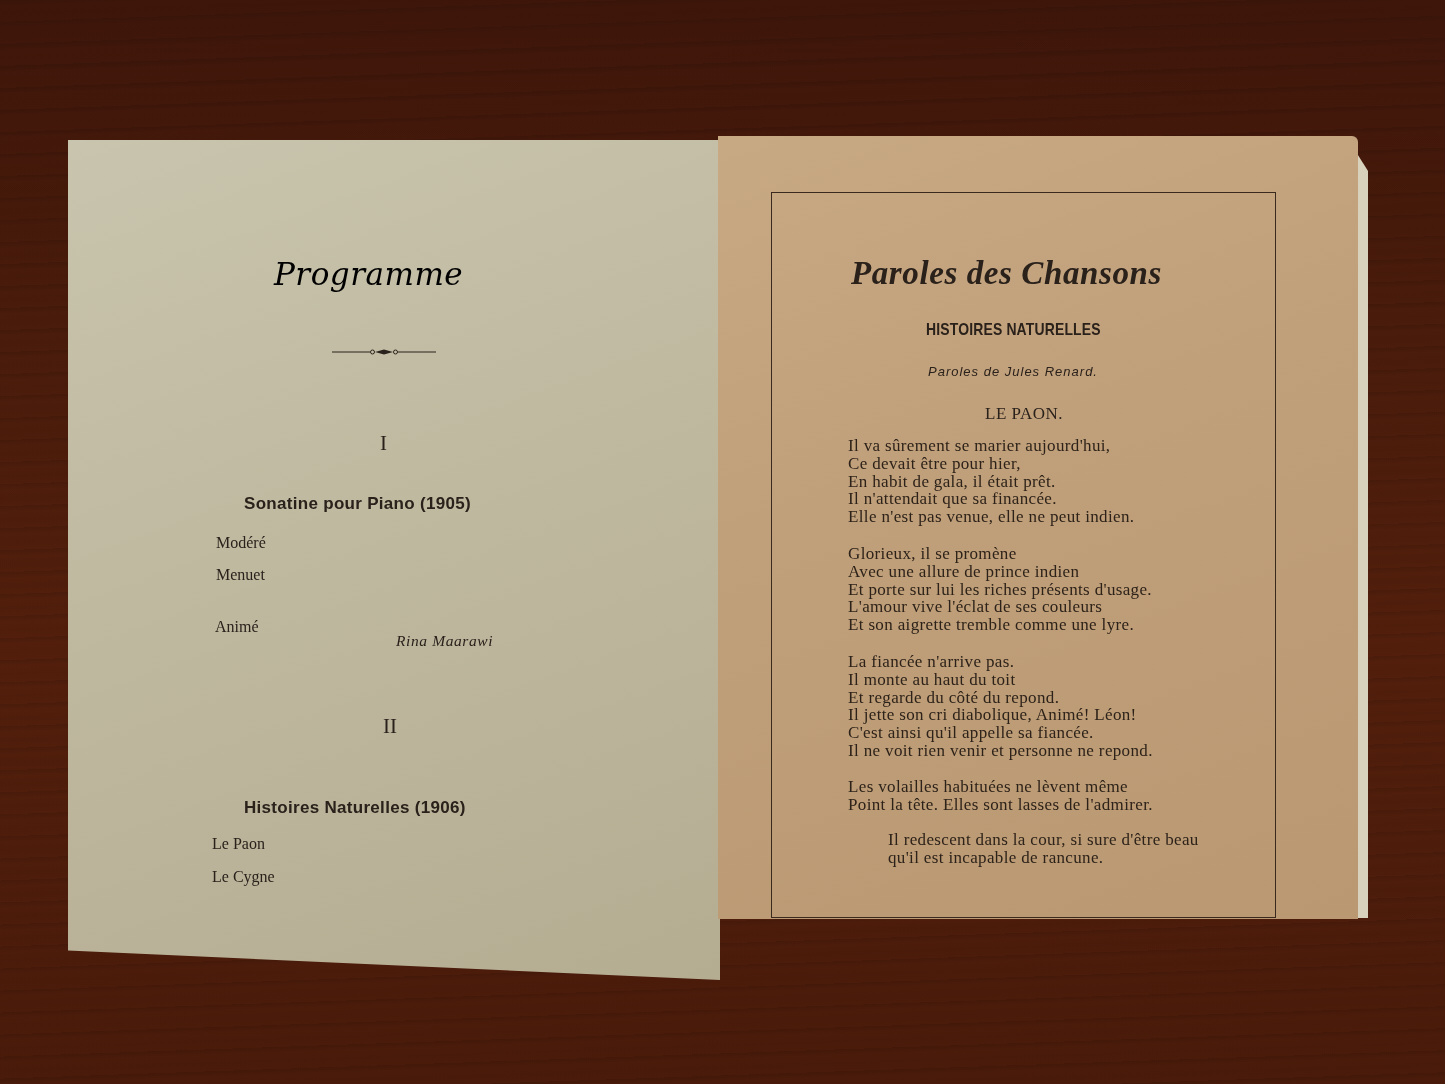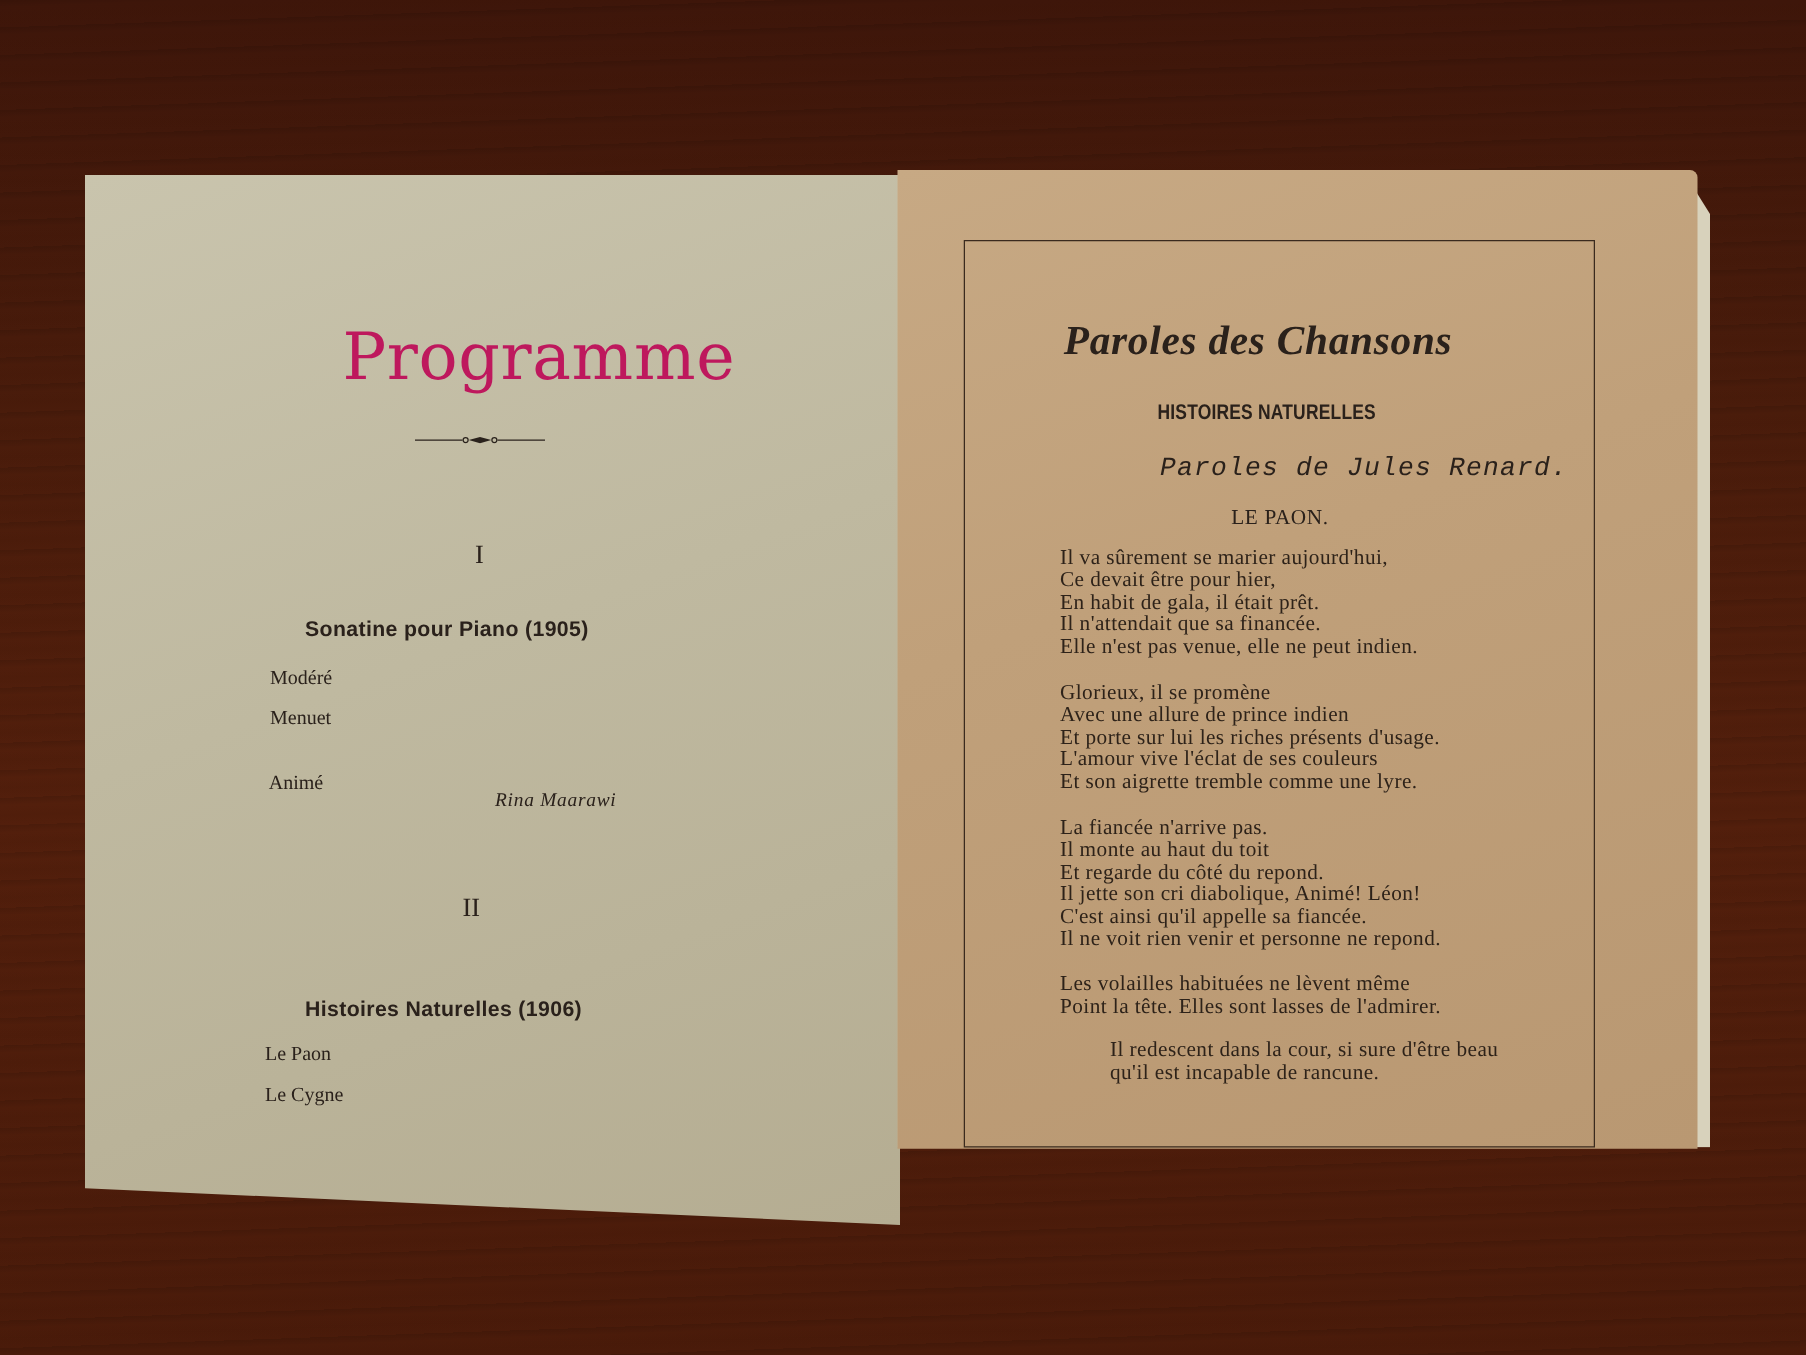--- a/index.html
+++ b/index.html
@@ -27,31 +27,31 @@
     left: 718px; top: 136px; width: 640px; height: 783px;
     background: linear-gradient(160deg, #c7a984 0%, #c0a07a 40%, #b99872 100%);
     border-top-right-radius: 6px;
   }
   .frame {
     position: absolute; left: 771px; top: 192px; width: 505px; height: 726px;
     border: 1.5px solid #3a2a1e; box-sizing: border-box;
   }
   .abs { position: absolute; color: #2a211b; white-space: nowrap; }
   .script-title {
-    font-family: "DejaVu Serif", serif; font-size: 52px;
-    letter-spacing: 0.5px; color: #be185d;
+    font-family: "DejaVu Serif", serif; font-style: italic; font-size: 31px;
+    letter-spacing: 0.5px; color: #000000;
   }
   .ornament { position: absolute; left: 332px; top: 349px; width: 104px; height: 6px; }
   .roman { font-family: "Liberation Serif", serif; font-size: 21px; }
   .piece-title { font-family: "Liberation Sans", sans-serif; font-weight: bold; font-size: 17px; letter-spacing: 0.3px; }
   .movement { font-family: "Liberation Serif", serif; font-size: 16px; }
   .performer { font-family: "Liberation Serif", serif; font-style: italic; font-size: 15.5px; letter-spacing: 0.6px; }
   .lyrics-title { font-family: "Liberation Serif", serif; font-style: italic; font-weight: bold; font-size: 33px; letter-spacing: 0.6px; }
   .lyrics-sub { font-family: "Liberation Sans", sans-serif; font-size: 17px; font-weight: bold; letter-spacing: 0.2px; transform: scaleX(0.82); transform-origin: left center; }
-  .lyrics-author { font-family: Liberation Mono, monospace; font-style: italic; font-size: 21px; letter-spacing: 1px; }
+  .lyrics-author { font-family: Liberation Sans, sans-serif; font-style: italic; font-size: 13px; letter-spacing: 1px; }
   .song-title { font-family: "Liberation Serif", serif; font-size: 17px; letter-spacing: 0.5px; }
   .verse { position: absolute; left: 848px; font-family: "Liberation Serif", serif; font-size: 17px; line-height: 17.8px; color: #2d2219; letter-spacing: 0.35px; }
   .verse div { white-space: nowrap; }
 </style>
 </head>
 <body>
 
 <div class="page" id="left-page"></div>
 <div class="page" id="right-stack"></div>
 <div class="page" id="right-page"></div>
@@ -66,21 +66,21 @@
   <line x1="66" y1="3" x2="104" y2="3" stroke="#2a221c" stroke-width="1"></line>
 </svg>
 
 <div class="abs roman" style="left:380px; top:431px;">I</div>
 <div class="abs piece-title" style="left:244px; top:494px;">Sonatine pour Piano (1905)</div>
 <div class="abs movement" style="left:216px; top:534px;">Modéré</div>
 <div class="abs movement" style="left:216px; top:566px;">Menuet</div>
 <div class="abs movement" style="left:215px; top:618px;">Animé</div>
 <div class="abs performer" style="left:396px; top:632px;">Rina Maarawi</div>
 
-<div class="abs roman" style="left:370px; top:714px;text-align:right;">II</div>
+<div class="abs roman" style="left:383px; top:714px;text-align:right;">II</div>
 <div class="abs piece-title" style="left:244px; top:798px;">Histoires Naturelles (1906)</div>
 <div class="abs movement" style="left:212px; top:835px;">Le Paon</div>
 <div class="abs movement" style="left:212px; top:868px;">Le Cygne</div>
 
 <div class="abs lyrics-title" style="left:851px; top:255px;">Paroles des Chansons</div>
 <div class="abs lyrics-sub" style="left:926px; top:320px;">HISTOIRES NATURELLES</div>
 <div class="abs lyrics-author" style="left:928px; top:364px;">Paroles de Jules Renard.</div>
 <div class="abs song-title" style="left:985px; top:404px;">LE PAON.</div>
 
 <div class="verse" style="top:437px;">

